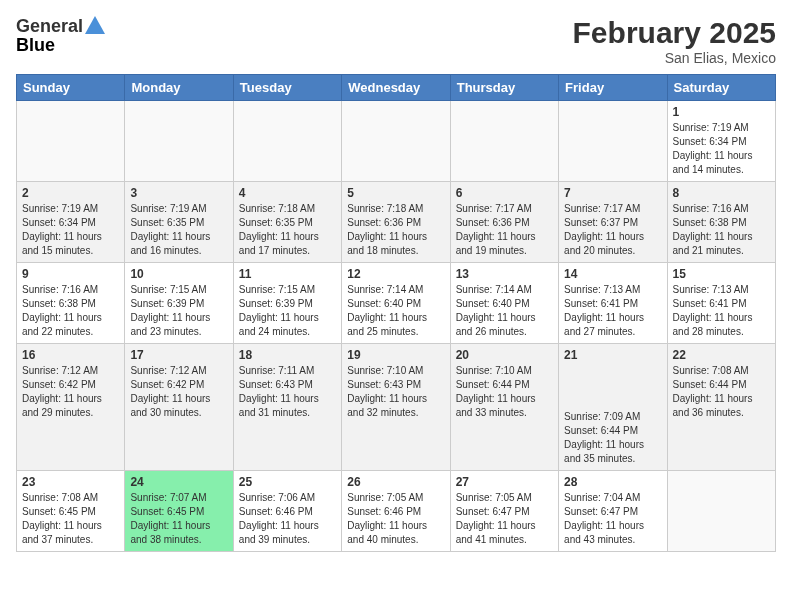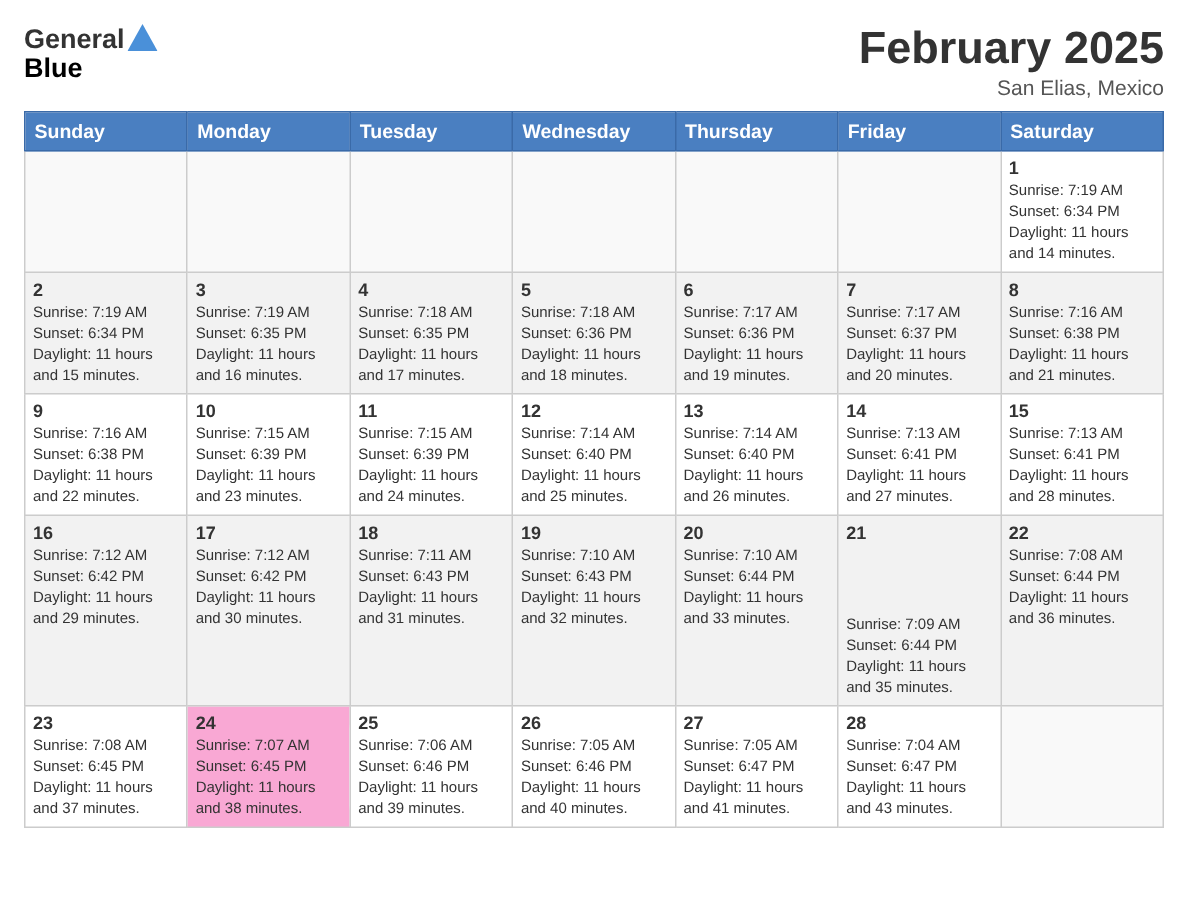--- a/index.html
+++ b/index.html
@@ -269,21 +269,21 @@
 Daylight: 11 hours and 36 minutes.</div>
         </td>
       </tr>
       <tr>
         <td style="background: rgb(255, 255, 255);">
           <span class="day-num">23</span>
           <div class="day-info" style="white-space: pre-line;">Sunrise: 7:08 AM
 Sunset: 6:45 PM
 Daylight: 11 hours and 37 minutes.</div>
         </td>
-        <td style="background: #f9a8d4;">
+        <td style="background: #86efac;">
           <span class="day-num">24</span>
           <div class="day-info" style="white-space: pre-line;">Sunrise: 7:07 AM
 Sunset: 6:45 PM
 Daylight: 11 hours and 38 minutes.</div>
         </td>
         <td style="background: rgb(255, 255, 255); border-radius: 15px;">
           <span class="day-num">25</span>
           <div class="day-info" style="white-space: pre-line;">Sunrise: 7:06 AM
 Sunset: 6:46 PM
 Daylight: 11 hours and 39 minutes.</div>

